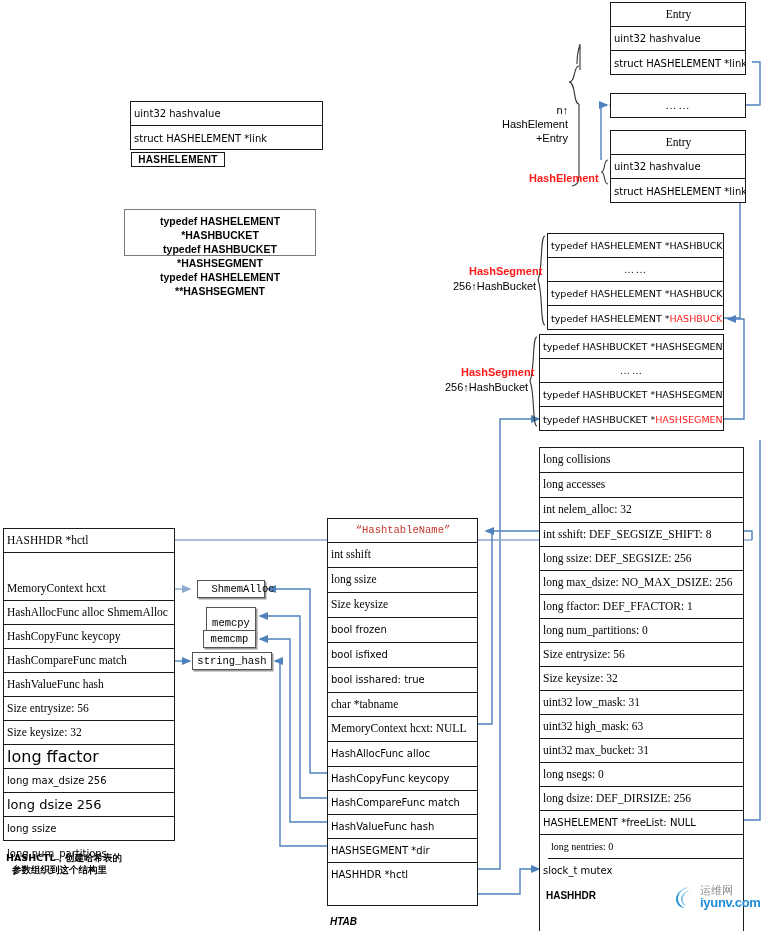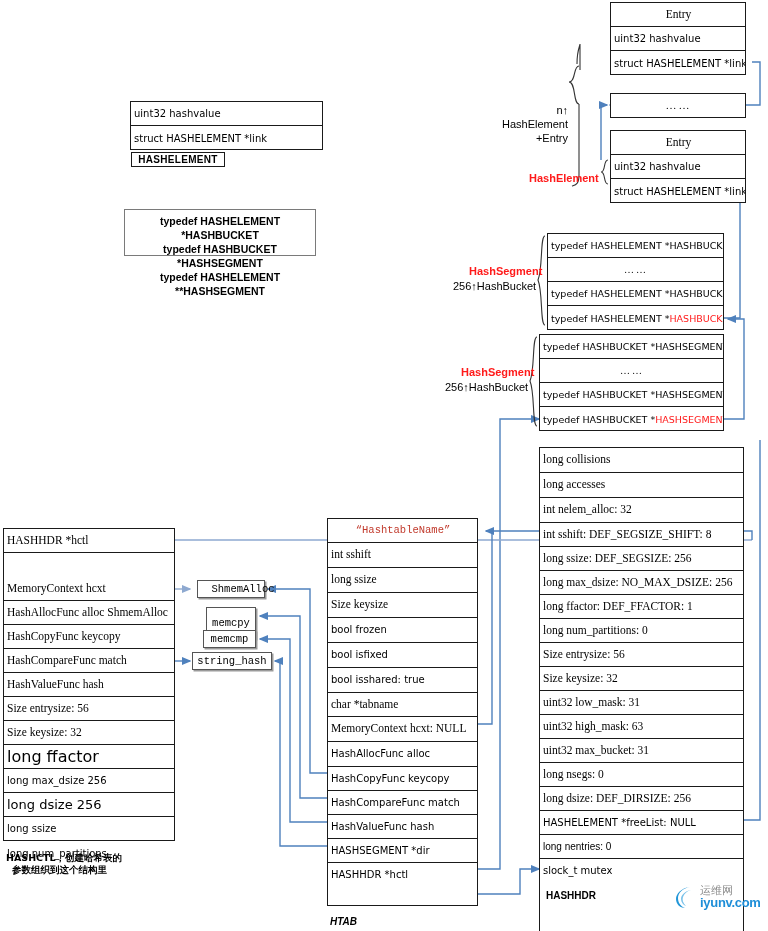--- a/index.html
+++ b/index.html
@@ -297,21 +297,21 @@
     <div class="row" style="height:24px;">long ffactor: DEF_FFACTOR: 1</div>
     <div class="row" style="height:24px;">long num_partitions: 0</div>
     <div class="row" style="height:24px;">Size entrysize: 56</div>
     <div class="row" style="height:24px;">Size keysize: 32</div>
     <div class="row" style="height:24px;">uint32 low_mask: 31</div>
     <div class="row" style="height:24px;">uint32 high_mask: 63</div>
     <div class="row" style="height:24px;">uint32 max_bucket: 31</div>
     <div class="row" style="height:24px;">long nsegs: 0</div>
     <div class="row" style="height:24px;">long dsize: DEF_DIRSIZE: 256</div>
     <div class="row" style="height:24px; font-family:'DejaVu Sans',sans-serif; font-size:10px;">HASHELEMENT *freeList: NULL</div>
-    <div class="row" style="height:24px; font-family:Liberation Sans, sans-serif; font-size:10px;">long nentries: 0</div>
+    <div class="row" style="height:24px; font-family:Liberation Serif, serif; font-size:10px;margin-left:8px;">long nentries: 0</div>
     <div class="row" style="height:24px; font-family:'DejaVu Sans',sans-serif; font-size:10px;">slock_t mutex</div>
   </div>
   <div class="label bold" style="left:546px; top:890px;">
     <span>HASHHDR</span>
   </div>
 
   <div class="box" style="left:327px; top:518px; width:151px; height:388px;">
     <div class="row center red" style="height:24px; font-family:'Liberation Mono',monospace; font-size:10.5px; color:#c1392b;">
       <span>“HashtableName”</span>
     </div>

